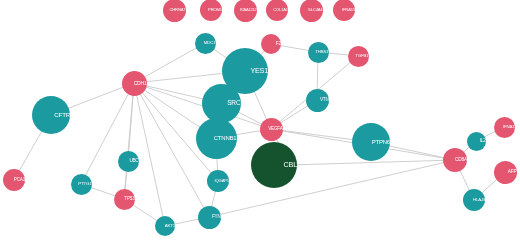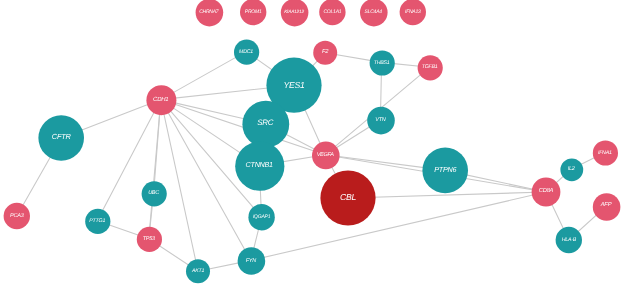--- a/index.html
+++ b/index.html
@@ -29,24 +29,23 @@
     left: 0;
     top: 0;
     width: 520px;
     height: 247px;
   }
   .node {
     position: absolute;
     border-radius: 50%;
     display: flex;
     align-items: center;
-    justify-content: center;
+    justify-content: flex-end;
     box-sizing: border-box;
     cursor: pointer;
-    font-style: italic;
   }
   .node-label {
     color: #ffffff;
     font-family: "Liberation Sans", sans-serif;
     font-weight: 400;
     line-height: 1;
     text-align: center;
     white-space: nowrap;
     letter-spacing: -0.2px;
     -webkit-font-smoothing: antialiased;
@@ -147,21 +146,21 @@
       </div>
       <div class="node" style="width: 41px; height: 41px; left: 195.5px; top: 117.5px; background: rgb(27, 154, 160);">
         <span class="node-label" style="font-size: 6px;">CTNNB1</span>
       </div>
       <div class="node" style="width: 23px; height: 23px; left: 259.5px; top: 117.5px; background: rgb(228, 85, 111);">
         <span class="node-label" style="font-size: 4.6px;">VEGFA</span>
       </div>
       <div class="node" style="width: 38px; height: 38px; left: 352px; top: 123px; background: rgb(27, 154, 160);">
         <span class="node-label" style="font-size: 6px;">PTPN6</span>
       </div>
-      <div class="node" style="width: 46px; height: 46px; left: 267px; top: 142px; background: #b91c1c;">
+      <div class="node" style="width: 46px; height: 46px; left: 251px; top: 142px; background: #14532d;">
         <span class="node-label" style="font-size: 7.2px;">CBL</span>
       </div>
       <div class="node" style="width: 24px; height: 24px; left: 443px; top: 148px; background: rgb(228, 85, 111);">
         <span class="node-label" style="font-size: 4.8px;">CD8A</span>
       </div>
       <div class="node" style="width: 19px; height: 19px; left: 466.5px; top: 131.5px; background: rgb(27, 154, 160);">
         <span class="node-label" style="font-size: 4.6px;">IL2</span>
       </div>
       <div class="node" style="width: 21px; height: 21px; left: 493.5px; top: 116.5px; background: rgb(228, 85, 111);">
         <span class="node-label" style="font-size: 4.4px;">IFNA1</span>

